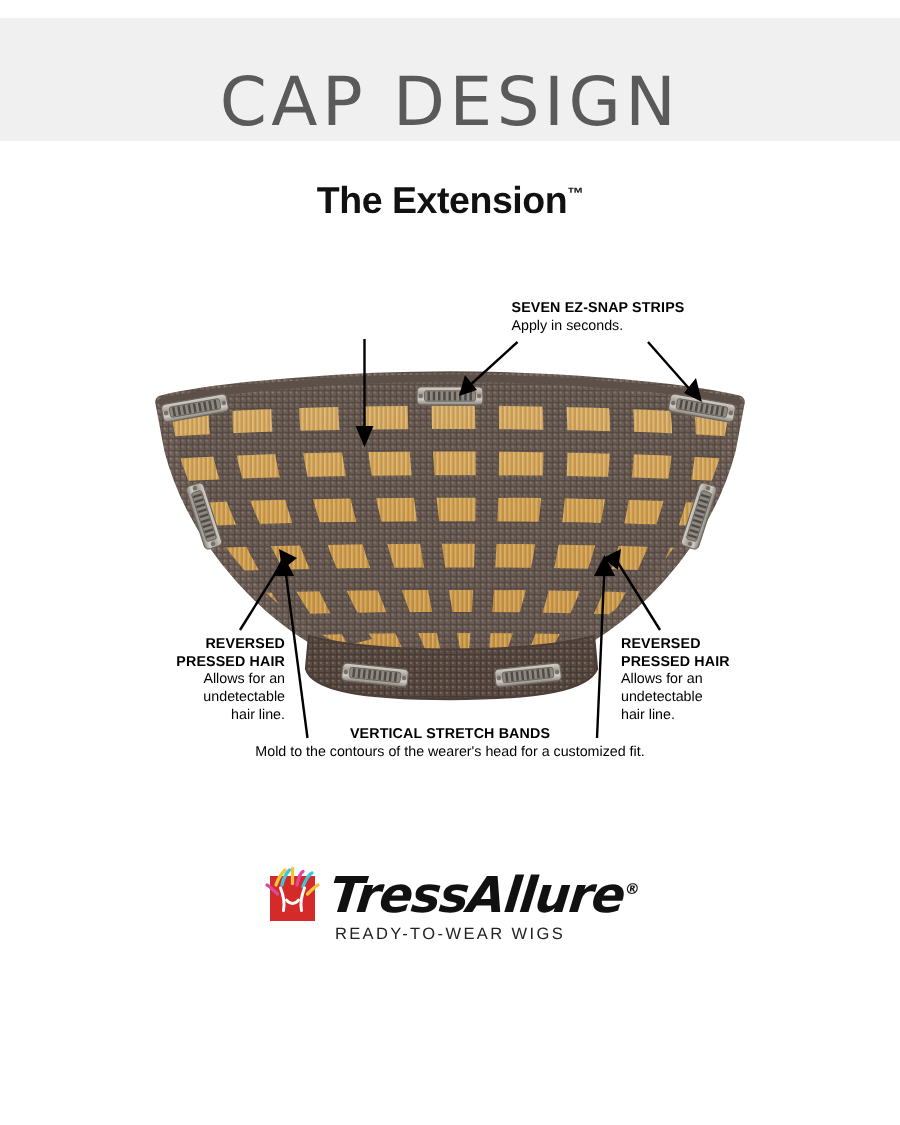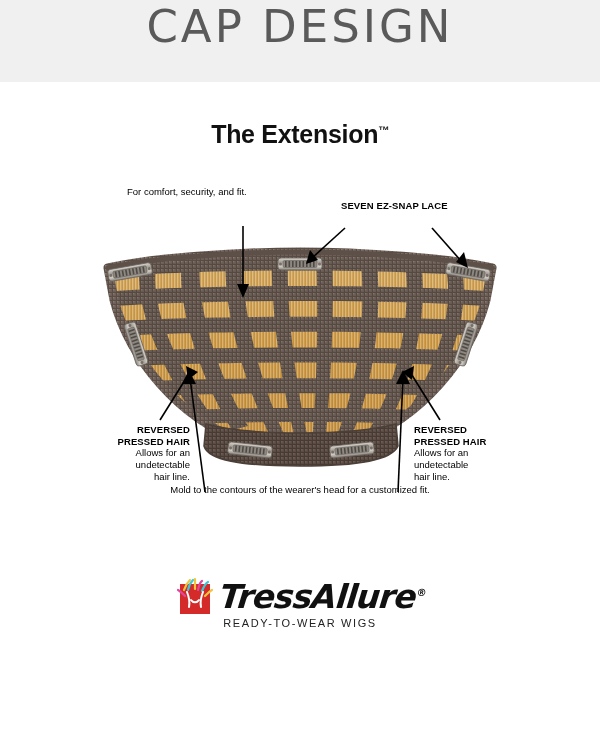--- a/index.html
+++ b/index.html
@@ -3,22 +3,22 @@
 <meta charset="utf-8">
 <style>
   html,body{margin:0;padding:0;}
   body{
     width:600px;height:750px;background:#ffffff;
     font-family:"Liberation Sans","DejaVu Sans",sans-serif;
     overflow:hidden;position:relative;
   }
   
   .header-band{
-    position:absolute;left:0;top:0;width:600px;height:82px;
-    background:#f0f0f0;display:flex;align-items:flex-start;justify-content:center;
+    position:absolute;left:0;top:12px;width:600px;height:82px;
+    background:#f0f0f0;display:flex;align-items:flex-end;justify-content:center;
   }
   .header-title{
     font-size:45px;font-weight:400;letter-spacing:3px;color:#5a5a5a;
     font-family:"DejaVu Sans",sans-serif;
   }
   
   .section-title{
     position:absolute;left:0;top:120px;width:600px;text-align:center;
     font-size:25px;font-weight:bold;color:#111;letter-spacing:-0.3px;
   }
@@ -196,38 +196,39 @@
     <polygon points="306,264 310,250 318,260"></polygon>
     <polygon points="468,268 456,262 464,252"></polygon>
     <polygon points="186,366 198,372 188,380"></polygon>
     <polygon points="414,366 402,372 412,380"></polygon>
     <polygon points="189,370 182,384 196,384"></polygon>
     <polygon points="403,370 396,384 410,384"></polygon>
   </g>
 </svg>
 
 <div class="callout" id="callout-horizontal">
-  <div class="sub">For comfort, security, and fit.</div>
 </div>
 
 <div class="callout" id="callout-clips">
-  <div class="ttl">SEVEN EZ-SNAP LACE</div>
+  <div class="ttl">SEVEN EZ-SNAP STRIPS</div>
+  <div class="sub">Apply in seconds.</div>
 </div>
 
 <div class="callout" id="callout-left-hair">
   <div class="ttl"><span>REVERSED</span><br><span>PRESSED HAIR</span></div>
   <div class="sub"><span>Allows for an</span><br><span>undetectable</span><br><span>hair line.</span></div>
 </div>
 
 <div class="callout" id="callout-right-hair">
   <div class="ttl"><span>REVERSED</span><br><span>PRESSED HAIR</span></div>
   <div class="sub"><span>Allows for an</span><br><span>undetectable</span><br><span>hair line.</span></div>
 </div>
 
 <div class="callout" id="callout-vertical">
+  <div class="ttl">VERTICAL STRETCH BANDS</div>
   <div class="sub">Mold to the contours of the wearer's head for a customized fit.</div>
 </div>
 
 <div class="logo-wrap">
   <div class="logo-row">
     <svg width="42" height="40" viewBox="0 0 42 40">
       <rect x="6" y="8" width="30" height="30" fill="#d42a2a"></rect>
       <g stroke-linecap="round" fill="none" stroke-width="2.2">
         <path d="M10,14 C12,8 14,6 16,4" stroke="#f2c53d"></path>
         <path d="M14,14 C15,9 17,6 19,4" stroke="#3dc8d8"></path>

